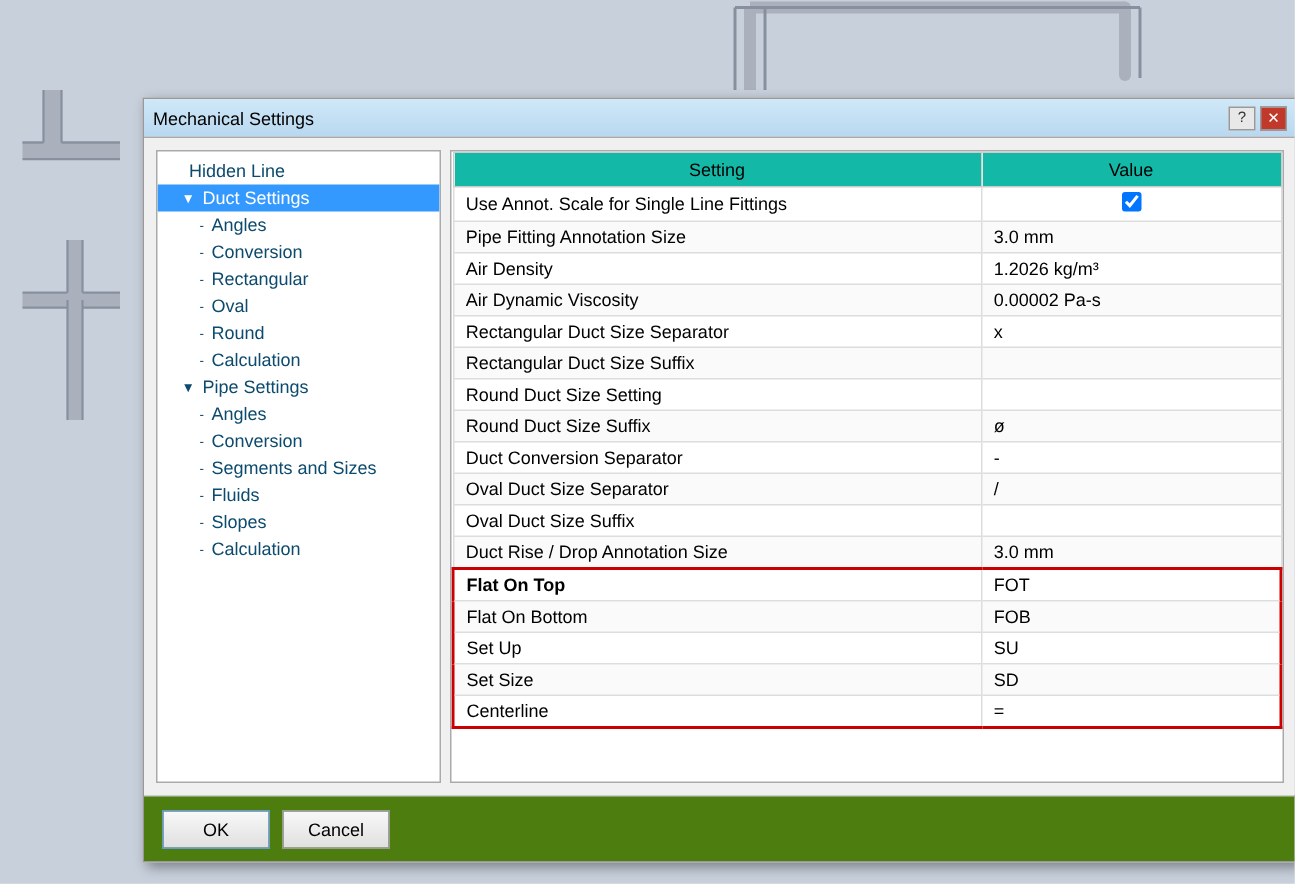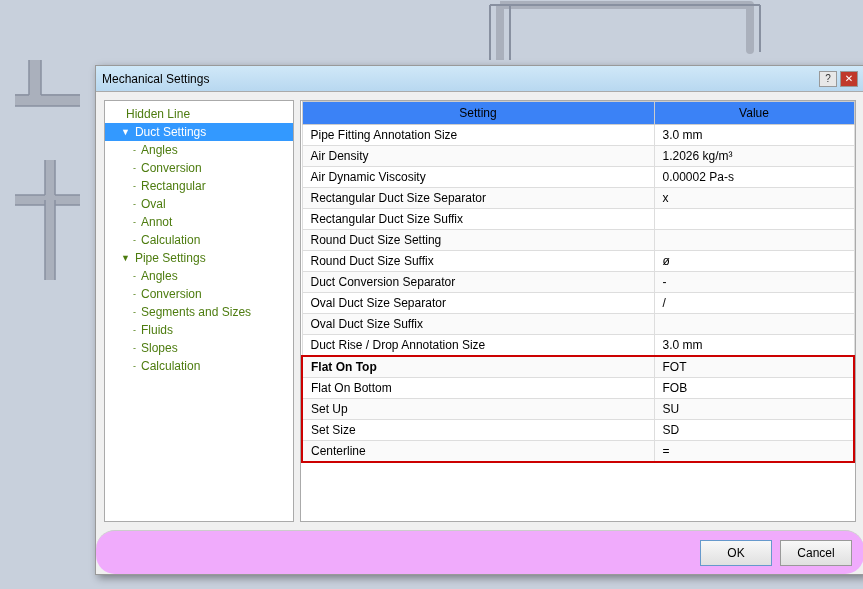--- a/index.html
+++ b/index.html
@@ -86,21 +86,21 @@
       background: white;
       border: 1px solid #aaa;
       overflow-y: auto;
       padding: 4px 0;
     }
 
     .tree-item {
       padding: 2px 4px;
       cursor: pointer;
       white-space: nowrap;
-      color: #4d7c0f;
+      color: #0c4a6e;
       display: flex;
       align-items: center;
       gap: 2px;
     }
 
     .tree-item.selected {
       background: #3399ff;
       color: white;
     }
     .tree-item.level-1 { padding-left: 16px; }
@@ -113,21 +113,21 @@
       border: 1px solid #aaa;
       overflow-y: auto;
     }
 
     .settings-table {
       width: 100%;
       border-collapse: collapse;
     }
 
     .settings-table th {
-      background: #3b82f6;
+      background: #14b8a6;
       border: 1px solid #ccc;
       padding: 4px 8px;
       text-align: center;
       font-weight: normal;
       font-size: 12px;
       position: sticky;
       top: 0;
     }
 
     .settings-table td {
@@ -142,26 +142,25 @@
 
     .checkbox-cell {
       text-align: center;
     }
 
     
     .dialog-footer {
       height: 44px;
       display: flex;
       align-items: center;
-      justify-content: flex-end;
+      justify-content: flex-start;
       padding: 0 12px;
       gap: 8px;
       border-top: 1px solid #ccc;
-      background: #f0abfc;
-      border-radius: 19px;
+      background: #4d7c0f;
     }
 
     .btn {
       width: 72px;
       height: 26px;
       background: linear-gradient(to bottom, #f8f8f8, #e0e0e0);
       border: 1px solid #999;
       cursor: pointer;
       font-size: 12px;
       color: #000;
@@ -240,21 +239,21 @@
         <div class="tree-item level-2 ">
           <span style="margin-right: 3px; font-size: 9px;">-</span>
           <span>Rectangular</span>
         </div>
         <div class="tree-item level-2 ">
           <span style="margin-right: 3px; font-size: 9px;">-</span>
           <span>Oval</span>
         </div>
         <div class="tree-item level-2 ">
           <span style="margin-right: 3px; font-size: 9px;">-</span>
-          <span>Annot</span>
+          <span>Round</span>
         </div>
         <div class="tree-item level-2 ">
           <span style="margin-right: 3px; font-size: 9px;">-</span>
           <span>Calculation</span>
         </div>
         <div class="tree-item level-1 ">
           <span style="margin-right: 3px; font-size: 9px;">▼</span>
           <span>Pipe Settings</span>
         </div>
         <div class="tree-item level-2 ">
@@ -285,20 +284,24 @@
 
     <div class="settings-panel">
       <table class="settings-table">
         <thead>
           <tr>
             <th>Setting</th>
             <th>Value</th>
           </tr>
         </thead>
         <tbody id="settings-tbody">
+        <tr>
+              <td>Use Annot. Scale for Single Line Fittings</td>
+              <td class="checkbox-cell" style="width: 200px;"><input type="checkbox" checked="" style=""></td>
+            </tr>
             <tr>
               <td>Pipe Fitting Annotation Size</td>
               <td style="width: 200px;">3.0 mm</td>
             </tr>
             <tr>
               <td>Air Density</td>
               <td style="width: 200px;">1.2026 kg/m³</td>
             </tr>
             <tr>
               <td>Air Dynamic Viscosity</td>

